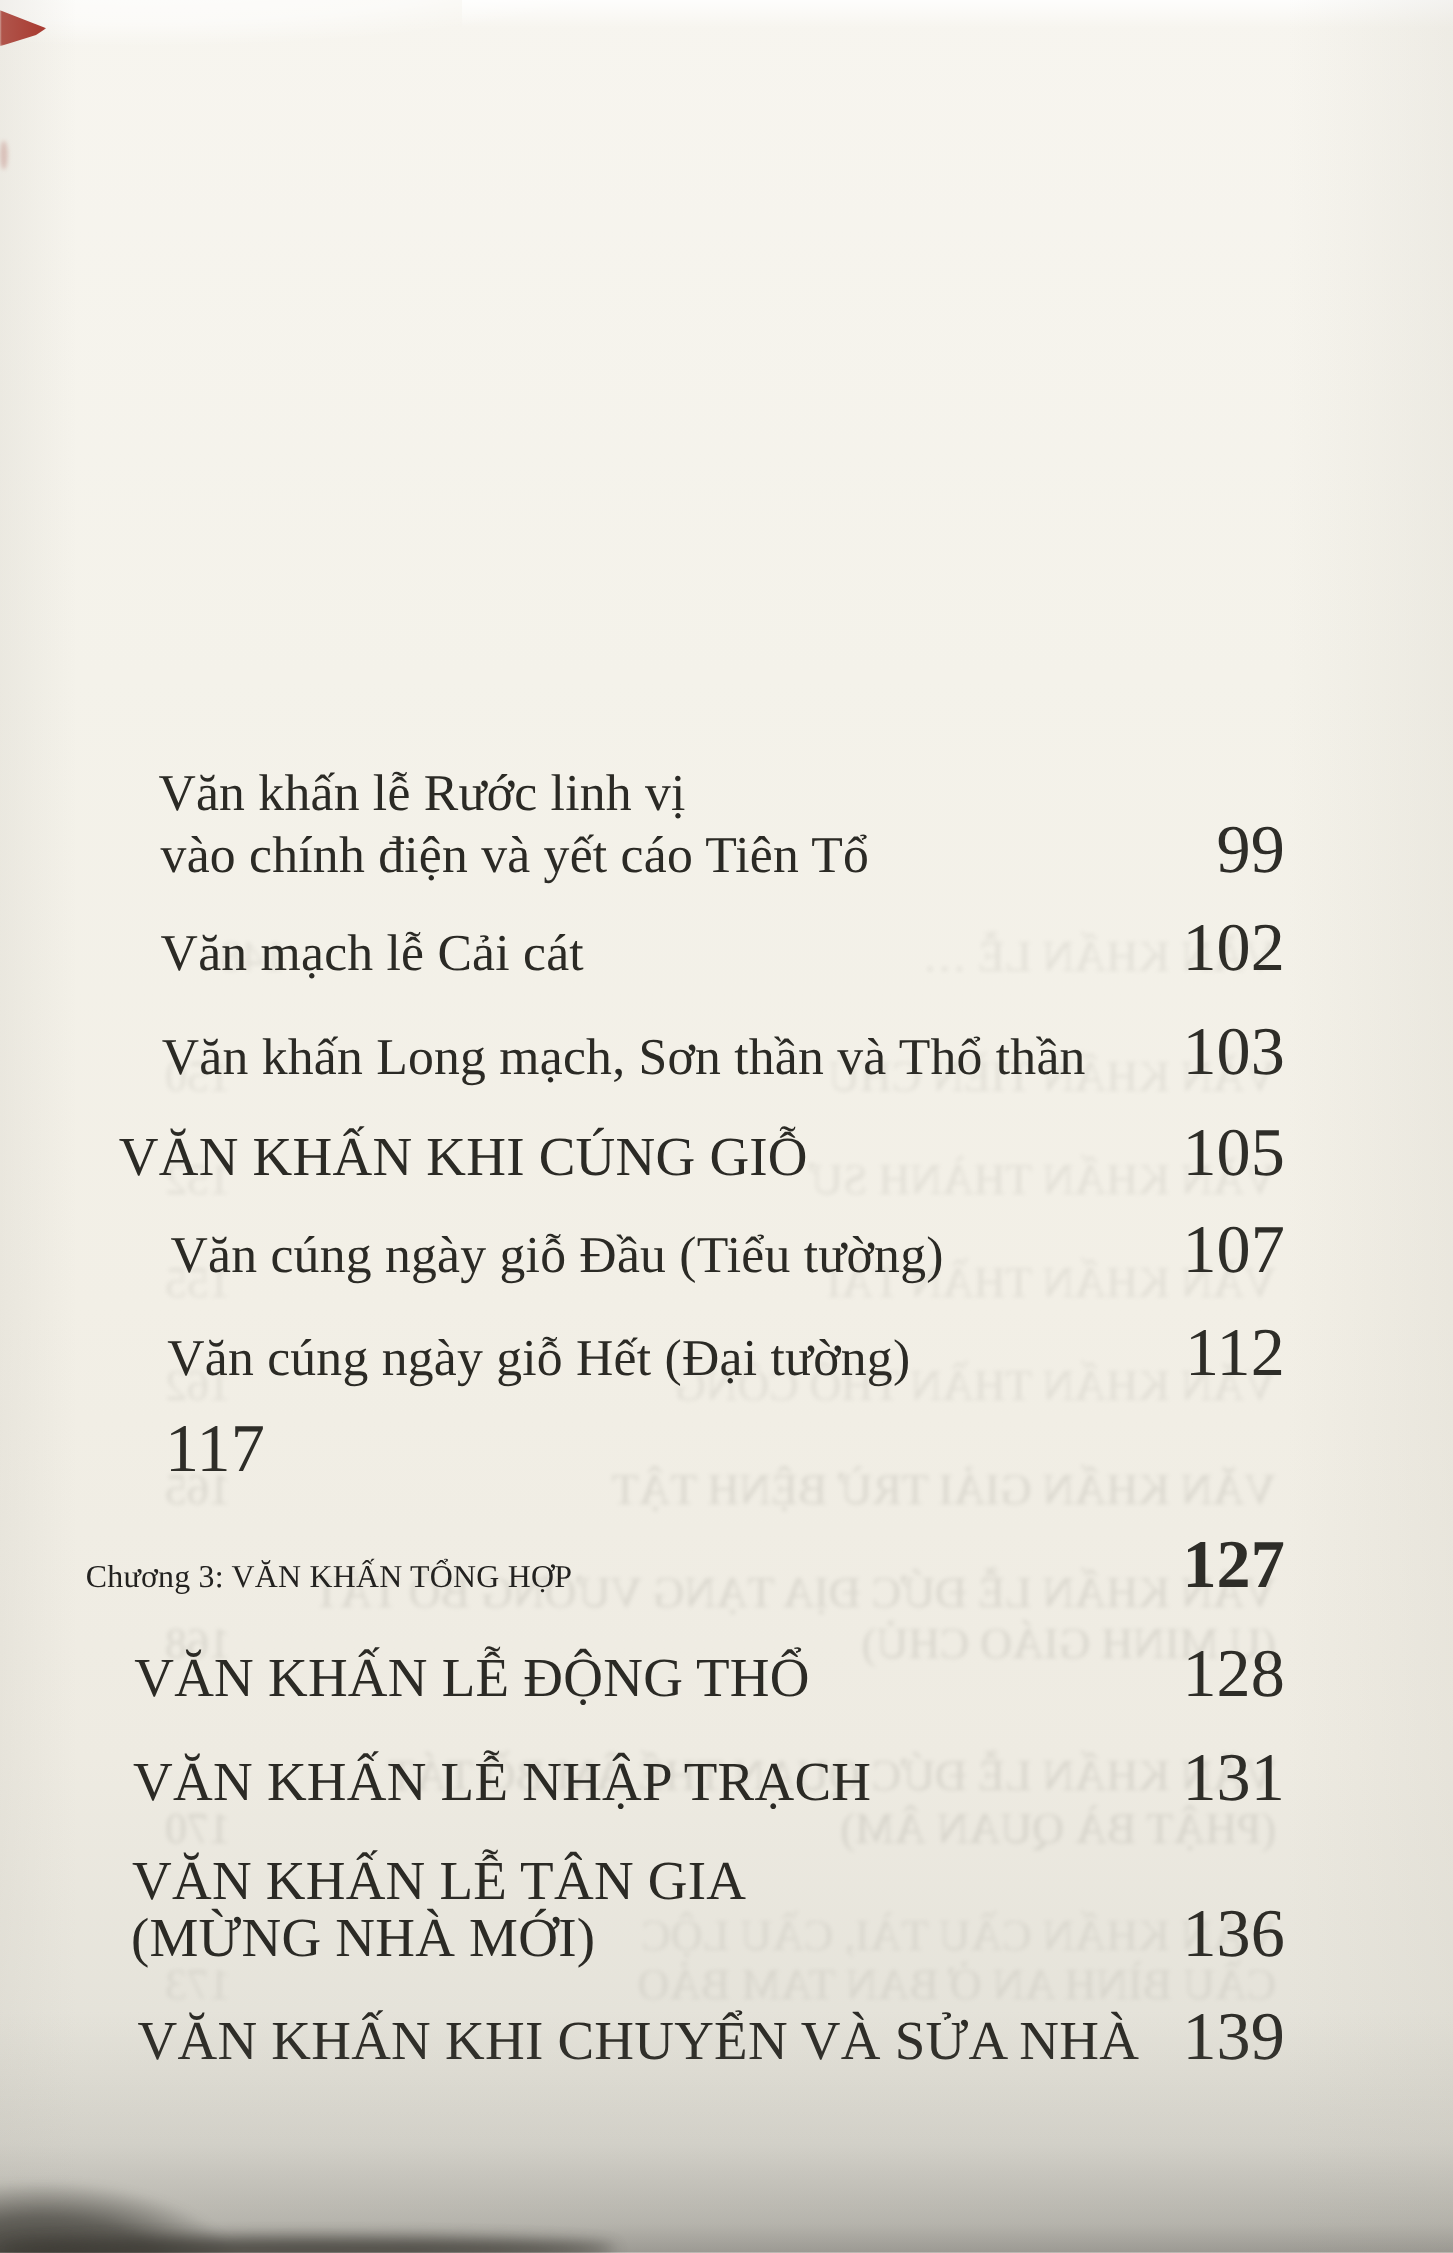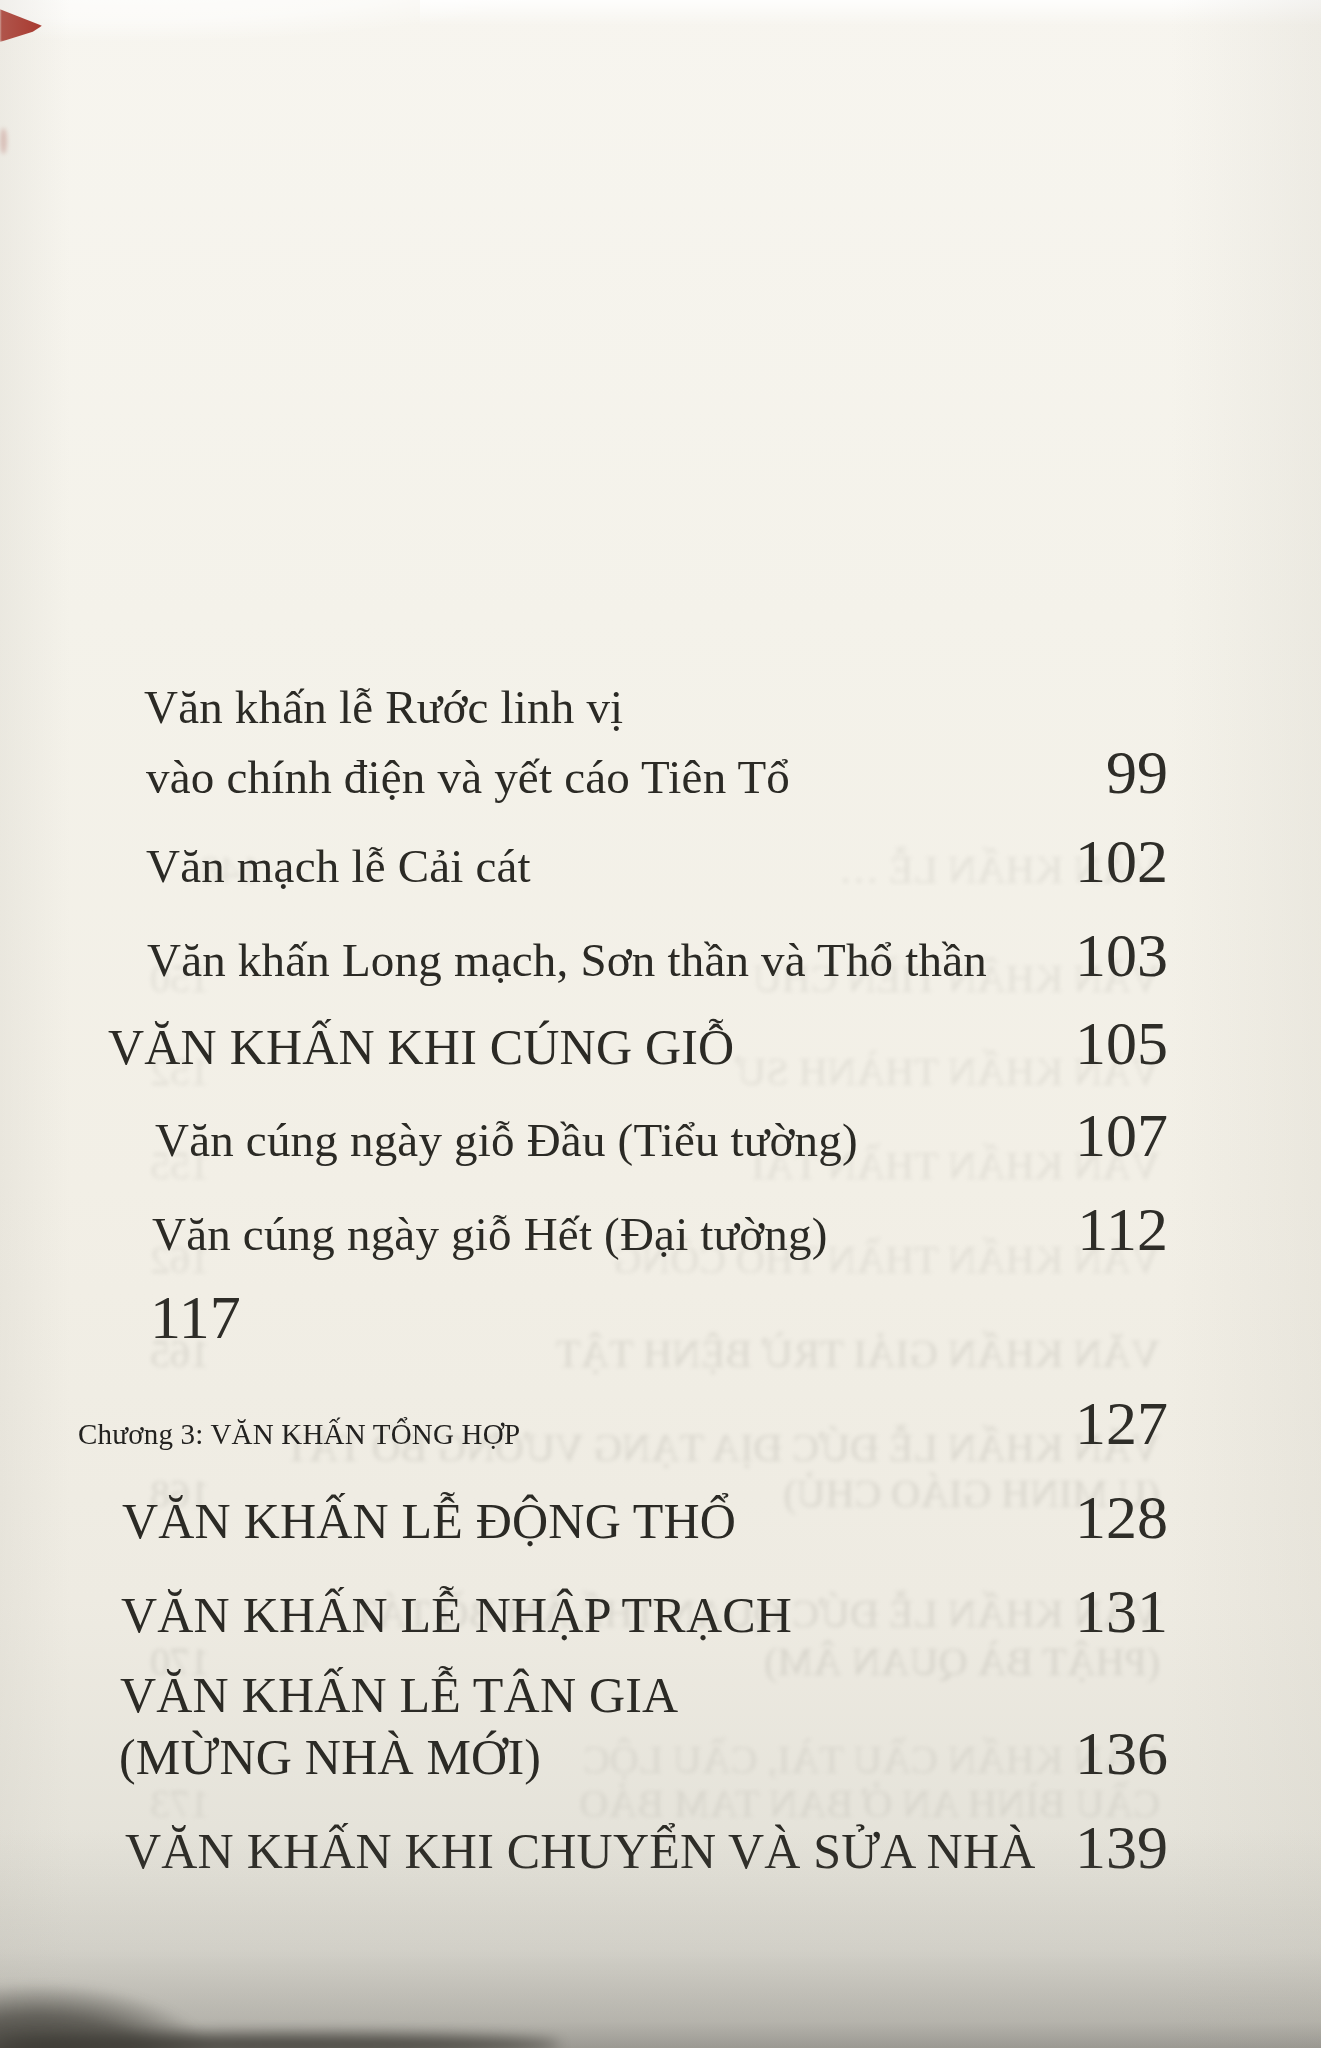--- a/index.html
+++ b/index.html
@@ -68,26 +68,26 @@
     position:absolute;top:0;left:0;width:70px;height:100%;
     background:linear-gradient(90deg,rgba(210,207,198,0.28) 0%,rgba(210,207,198,0) 100%);
     pointer-events:none;
   }
 
   
   .row{
     position:absolute;display:flex;justify-content:space-between;align-items:baseline;
     color:#2b2a25;white-space:nowrap;
   }
-  .row .t{letter-spacing:.2px;}
+  .row .t{letter-spacing:.2px;margin-top:14px;}
   .row .p{font-size:62px;color:#2e2d28;}
   .row.sub  .t{font-size:47px;}
   .row.caps .t{font-size:50px;}
   .row.chapter .t{font-size:29px;font-weight:normal;color:#232220;}
-  .row.chapter .p{font-weight:400;}
+  .row.chapter .p{font-weight:700;}
 
   
   .ghost{
     position:absolute;display:flex;justify-content:space-between;align-items:baseline;
     transform:scaleX(-1);
     color:#8f8d84;white-space:nowrap;
     filter:blur(2px);opacity:.16;
     font-size:40px;
   }
   .ghost .p{font-size:40px;}

